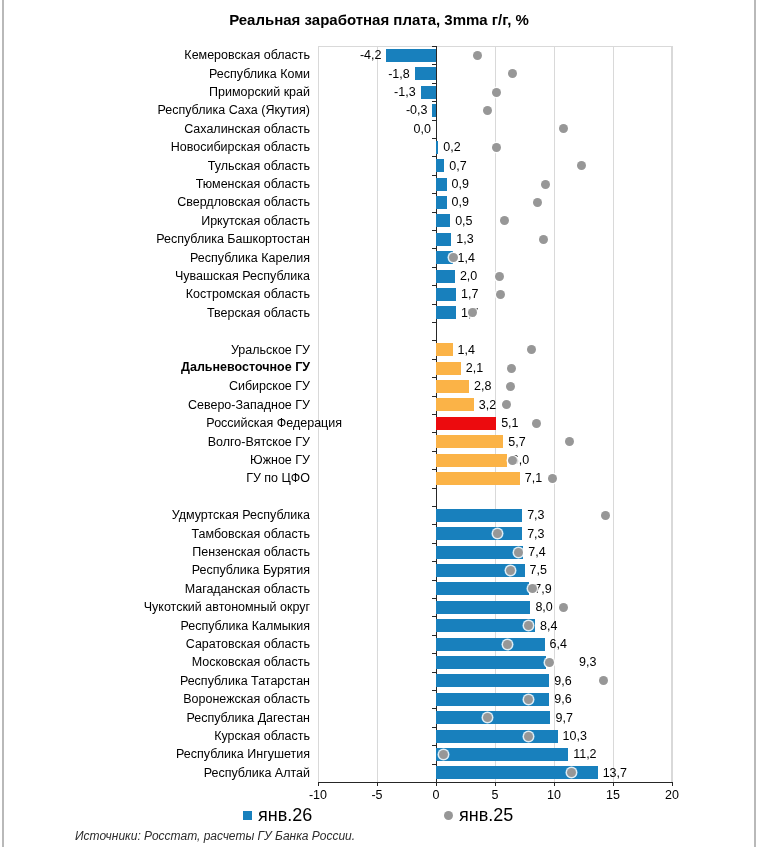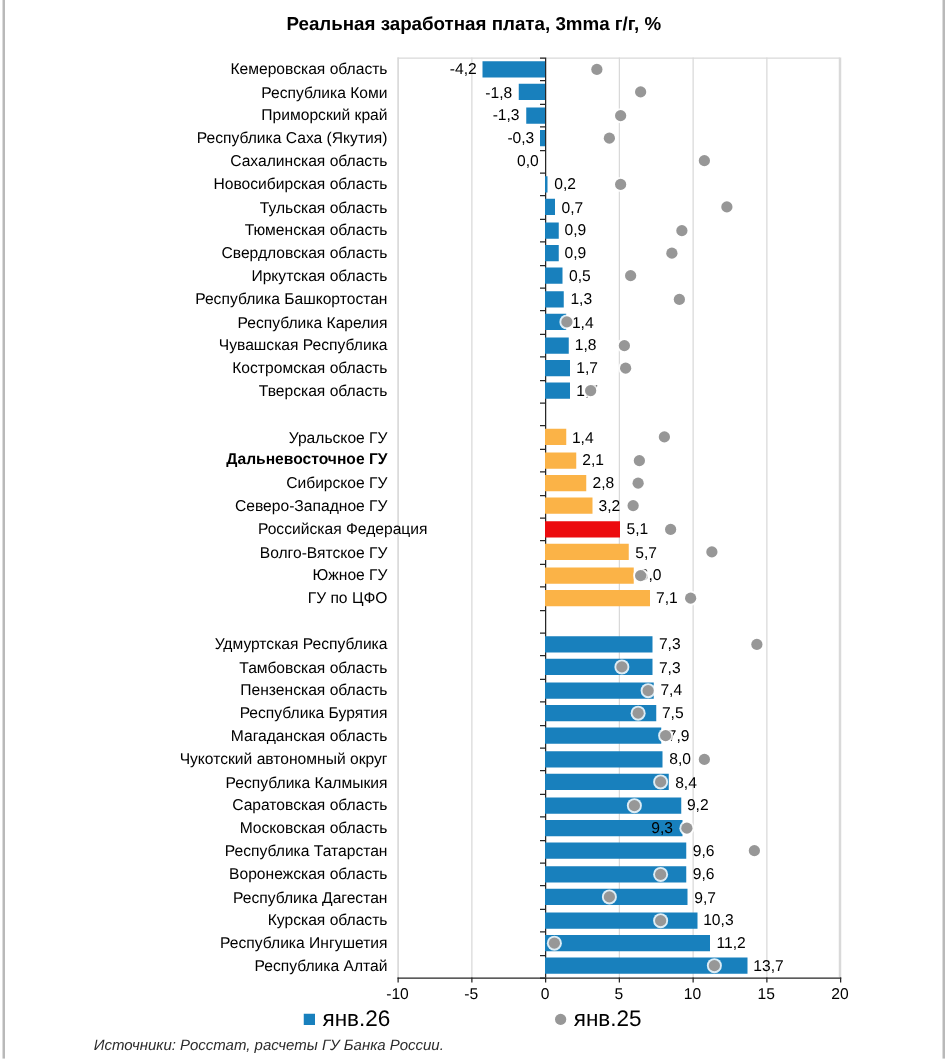--- a/index.html
+++ b/index.html
@@ -175,21 +175,21 @@
       <div class="row-label" style="top: 230px; width: 310px; height: 18.4px;">Республика Башкортостан</div>
       <div class="bar" style="left: 436px; top: 232.7px; width: 15.34px; height: 13px; background: rgb(24, 128, 189);"></div>
       <div class="bar-value" style="top: 230px; height: 18.4px; left: 456.34px;">1,3</div>
       <div class="dot" style="left: 538.88px; top: 234.7px; background: rgb(151, 151, 151);"></div>
       <div class="row-label" style="top: 248.4px; width: 310px; height: 18.4px;">Республика Карелия</div>
       <div class="bar" style="left: 436px; top: 251.1px; width: 16.52px; height: 13px; background: rgb(24, 128, 189);"></div>
       <div class="bar-value" style="top: 248.4px; height: 18.4px; left: 457.52px;">1,4</div>
       <div class="dot" style="left: 449.2px; top: 253.1px; background: rgb(151, 151, 151);"></div>
       <div class="row-label" style="top: 266.8px; width: 310px; height: 18.4px;">Чувашская Республика</div>
       <div class="bar" style="left: 436px; top: 269.5px; width: 18.88px; height: 13px; background: rgb(24, 128, 189);"></div>
-      <div class="bar-value" style="top: 266.8px; height: 18.4px; left: 459.88px;">1,8</div>
+      <div class="bar-value" style="top: 266.8px; height: 18.4px; left: 459.88px;">2,0</div>
       <div class="dot" style="left: 495.22px; top: 271.5px; background: rgb(151, 151, 151);"></div>
       <div class="row-label" style="top: 285.2px; width: 310px; height: 18.4px;">Костромская область</div>
       <div class="bar" style="left: 436px; top: 287.9px; width: 20.06px; height: 13px; background: rgb(24, 128, 189);"></div>
       <div class="bar-value" style="top: 285.2px; height: 18.4px; left: 461.06px;">1,7</div>
       <div class="dot" style="left: 496.4px; top: 289.9px; background: rgb(151, 151, 151);"></div>
       <div class="row-label" style="top: 303.6px; width: 310px; height: 18.4px;">Тверская область</div>
       <div class="bar" style="left: 436px; top: 306.3px; width: 20.06px; height: 13px; background: rgb(24, 128, 189);"></div>
       <div class="bar-value" style="top: 303.6px; height: 18.4px; left: 461.06px;">1,7</div>
       <div class="dot" style="left: 468.08px; top: 308.3px; background: rgb(151, 151, 151);"></div>
       <div class="row-label" style="top: 340.4px; width: 310px; height: 18.4px;">Уральское ГУ</div>
@@ -247,25 +247,25 @@
       <div class="row-label" style="top: 598px; width: 310px; height: 18.4px;">Чукотский автономный округ</div>
       <div class="bar" style="left: 436px; top: 600.7px; width: 94.4px; height: 13px; background: rgb(24, 128, 189);"></div>
       <div class="bar-value" style="top: 598px; height: 18.4px; left: 535.4px;">8,0</div>
       <div class="dot" style="left: 558.94px; top: 602.7px; background: rgb(151, 151, 151);"></div>
       <div class="row-label" style="top: 616.4px; width: 310px; height: 18.4px;">Республика Калмыкия</div>
       <div class="bar" style="left: 436px; top: 619.1px; width: 99.12px; height: 13px; background: rgb(24, 128, 189);"></div>
       <div class="bar-value" style="top: 616.4px; height: 18.4px; left: 540.12px;">8,4</div>
       <div class="dot" style="left: 523.54px; top: 621.1px; background: rgb(151, 151, 151);"></div>
       <div class="row-label" style="top: 634.8px; width: 310px; height: 18.4px;">Саратовская область</div>
       <div class="bar" style="left: 436px; top: 637.5px; width: 108.56px; height: 13px; background: rgb(24, 128, 189);"></div>
-      <div class="bar-value" style="top: 634.8px; height: 18.4px; left: 549.56px;">9,2</div>
+      <div class="bar-value" style="top: 634.8px; height: 18.4px; left: 549.56px;">6,4</div>
       <div class="dot" style="left: 503.48px; top: 639.5px; background: rgb(151, 151, 151);"></div>
       <div class="row-label" style="top: 653.2px; width: 310px; height: 18.4px;">Московская область</div>
       <div class="bar" style="left: 436px; top: 655.9px; width: 109.74px; height: 13px; background: rgb(24, 128, 189);"></div>
-      <div class="bar-value" style="top: 653.2px; height: 18.4px; left: 521px;">9,3</div>
+      <div class="bar-value" style="top: 653.2px; height: 18.4px; left: 579px;">9,3</div>
       <div class="dot" style="left: 544.78px; top: 657.9px; background: rgb(151, 151, 151);"></div>
       <div class="row-label" style="top: 671.6px; width: 310px; height: 18.4px;">Республика Татарстан</div>
       <div class="bar" style="left: 436px; top: 674.3px; width: 113.28px; height: 13px; background: rgb(24, 128, 189);"></div>
       <div class="bar-value" style="top: 671.6px; height: 18.4px; left: 554.28px;">9,6</div>
       <div class="dot" style="left: 599.06px; top: 676.3px; background: rgb(151, 151, 151);"></div>
       <div class="row-label" style="top: 690px; width: 310px; height: 18.4px;">Воронежская область</div>
       <div class="bar" style="left: 436px; top: 692.7px; width: 113.28px; height: 13px; background: rgb(24, 128, 189);"></div>
       <div class="bar-value" style="top: 690px; height: 18.4px; left: 554.28px;">9,6</div>
       <div class="dot" style="left: 523.54px; top: 694.7px; background: rgb(151, 151, 151);"></div>
       <div class="row-label" style="top: 708.4px; width: 310px; height: 18.4px;">Республика Дагестан</div>

